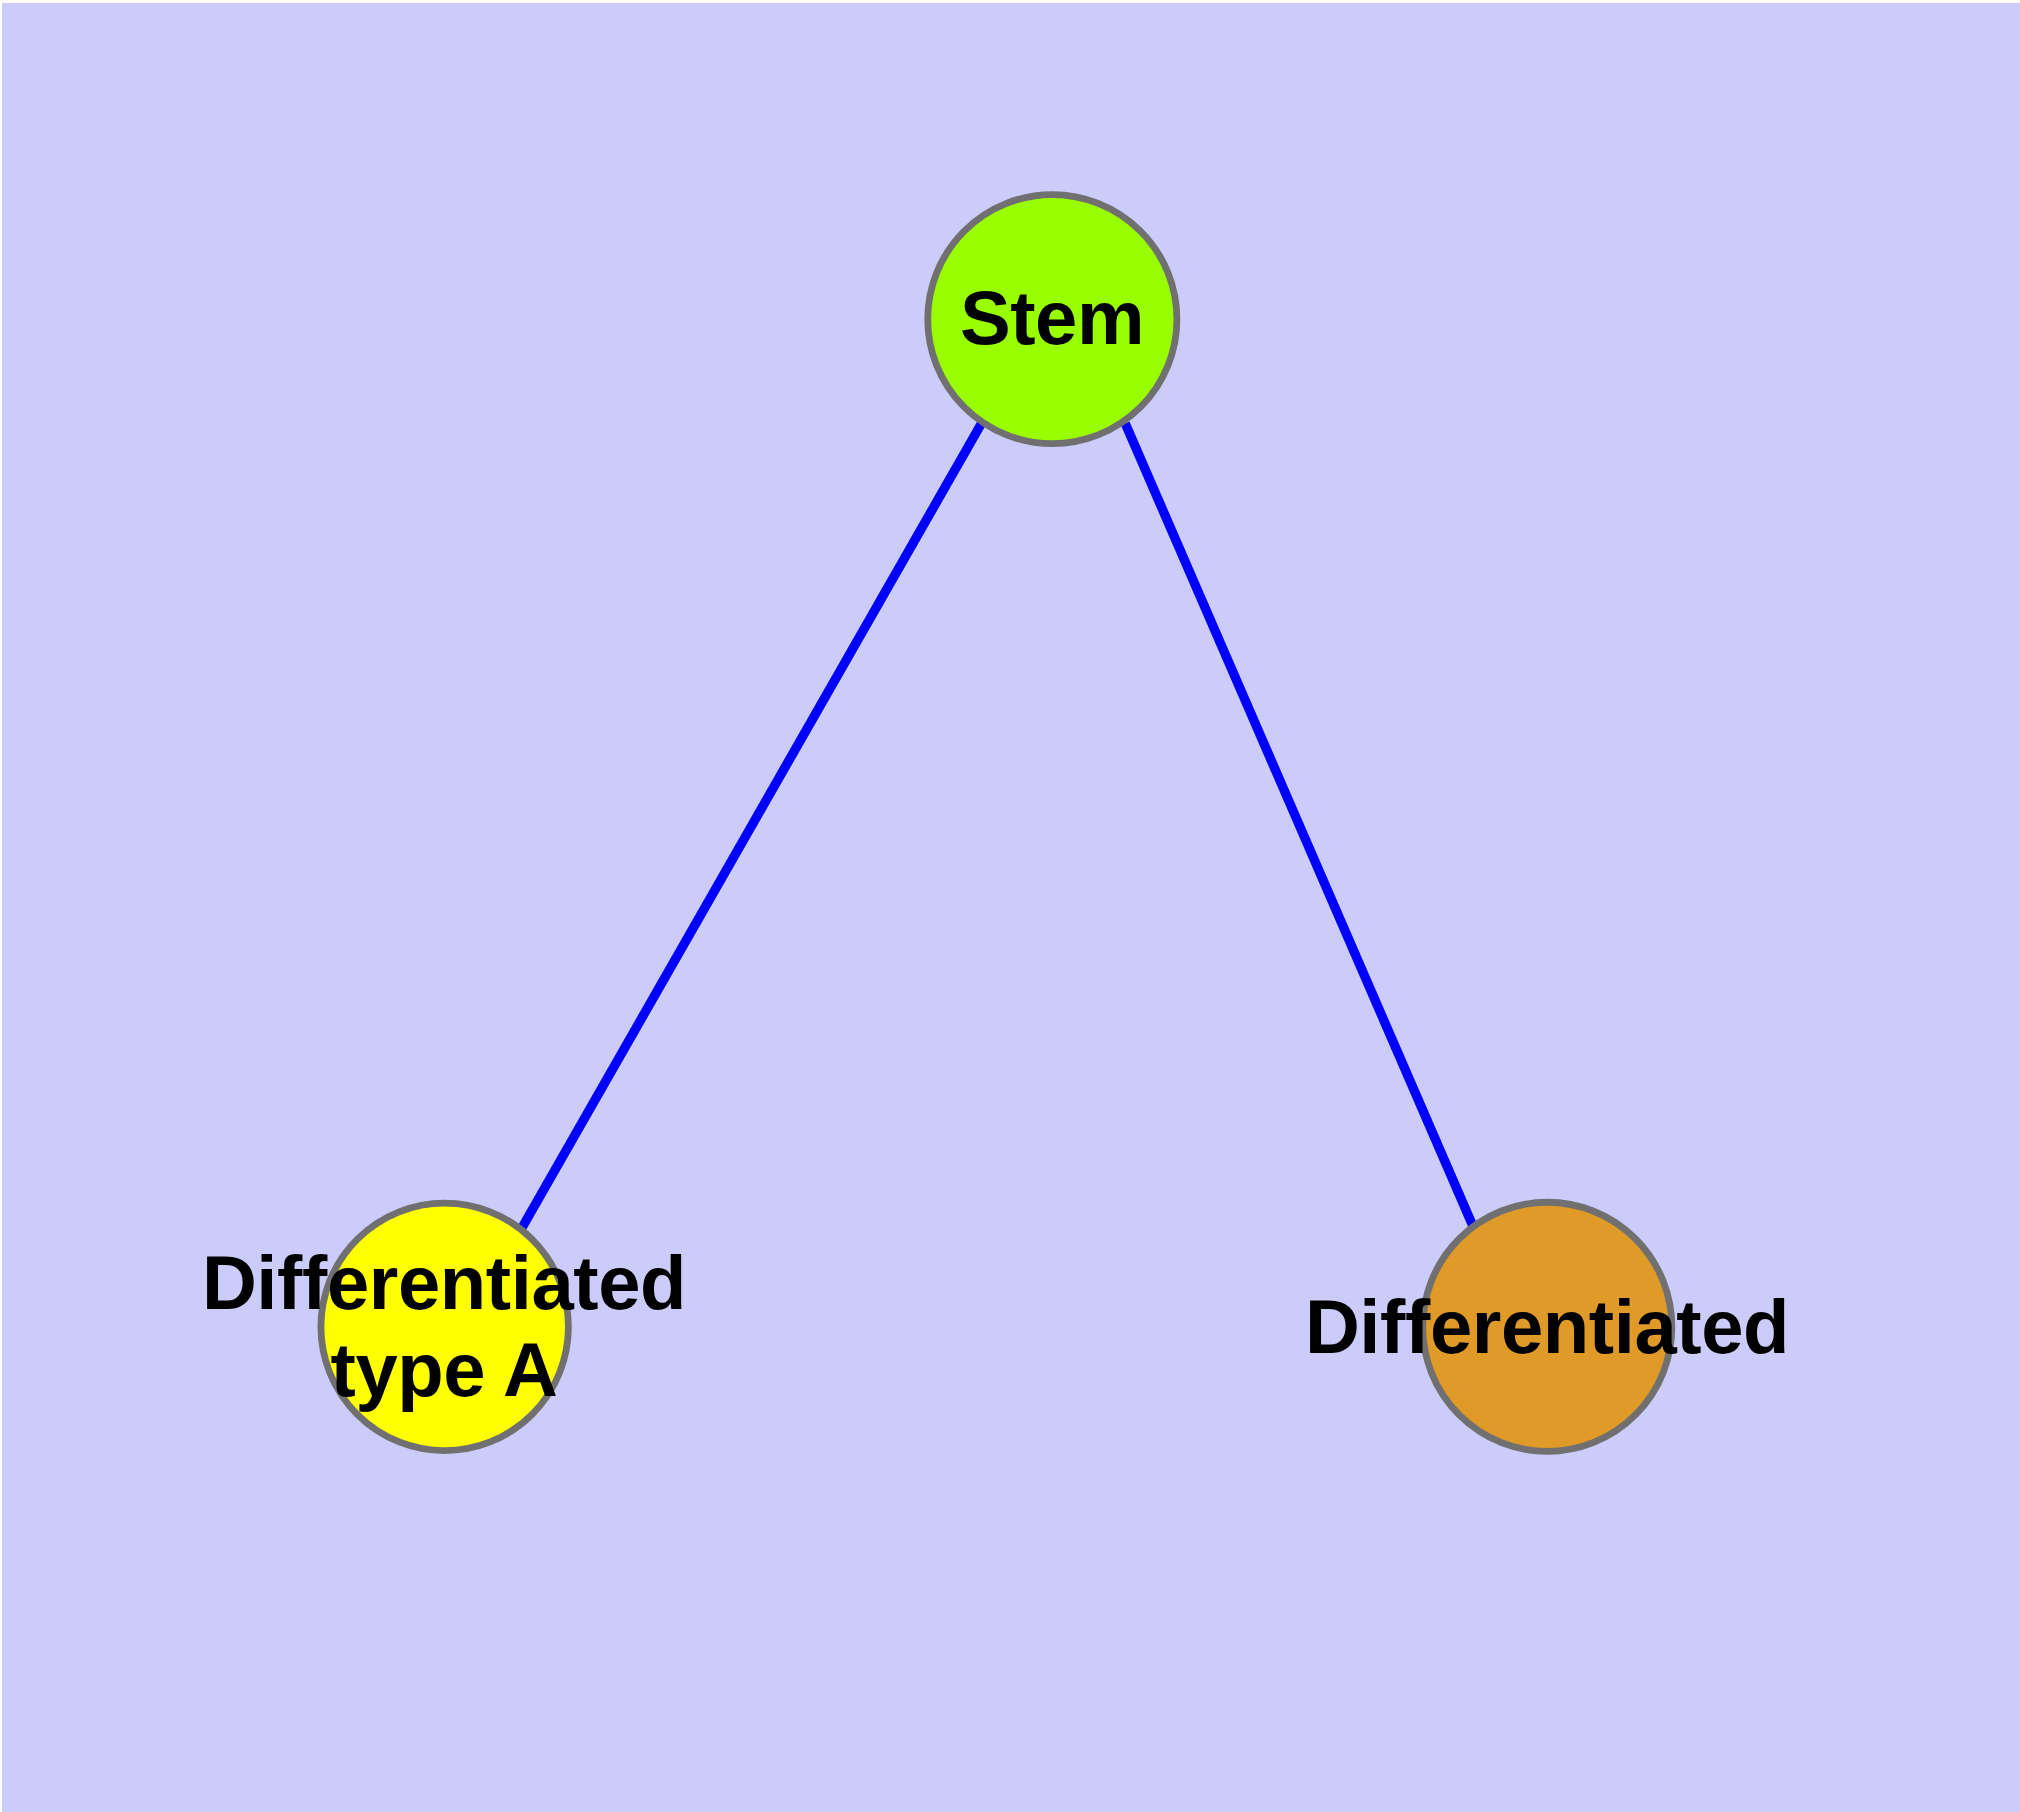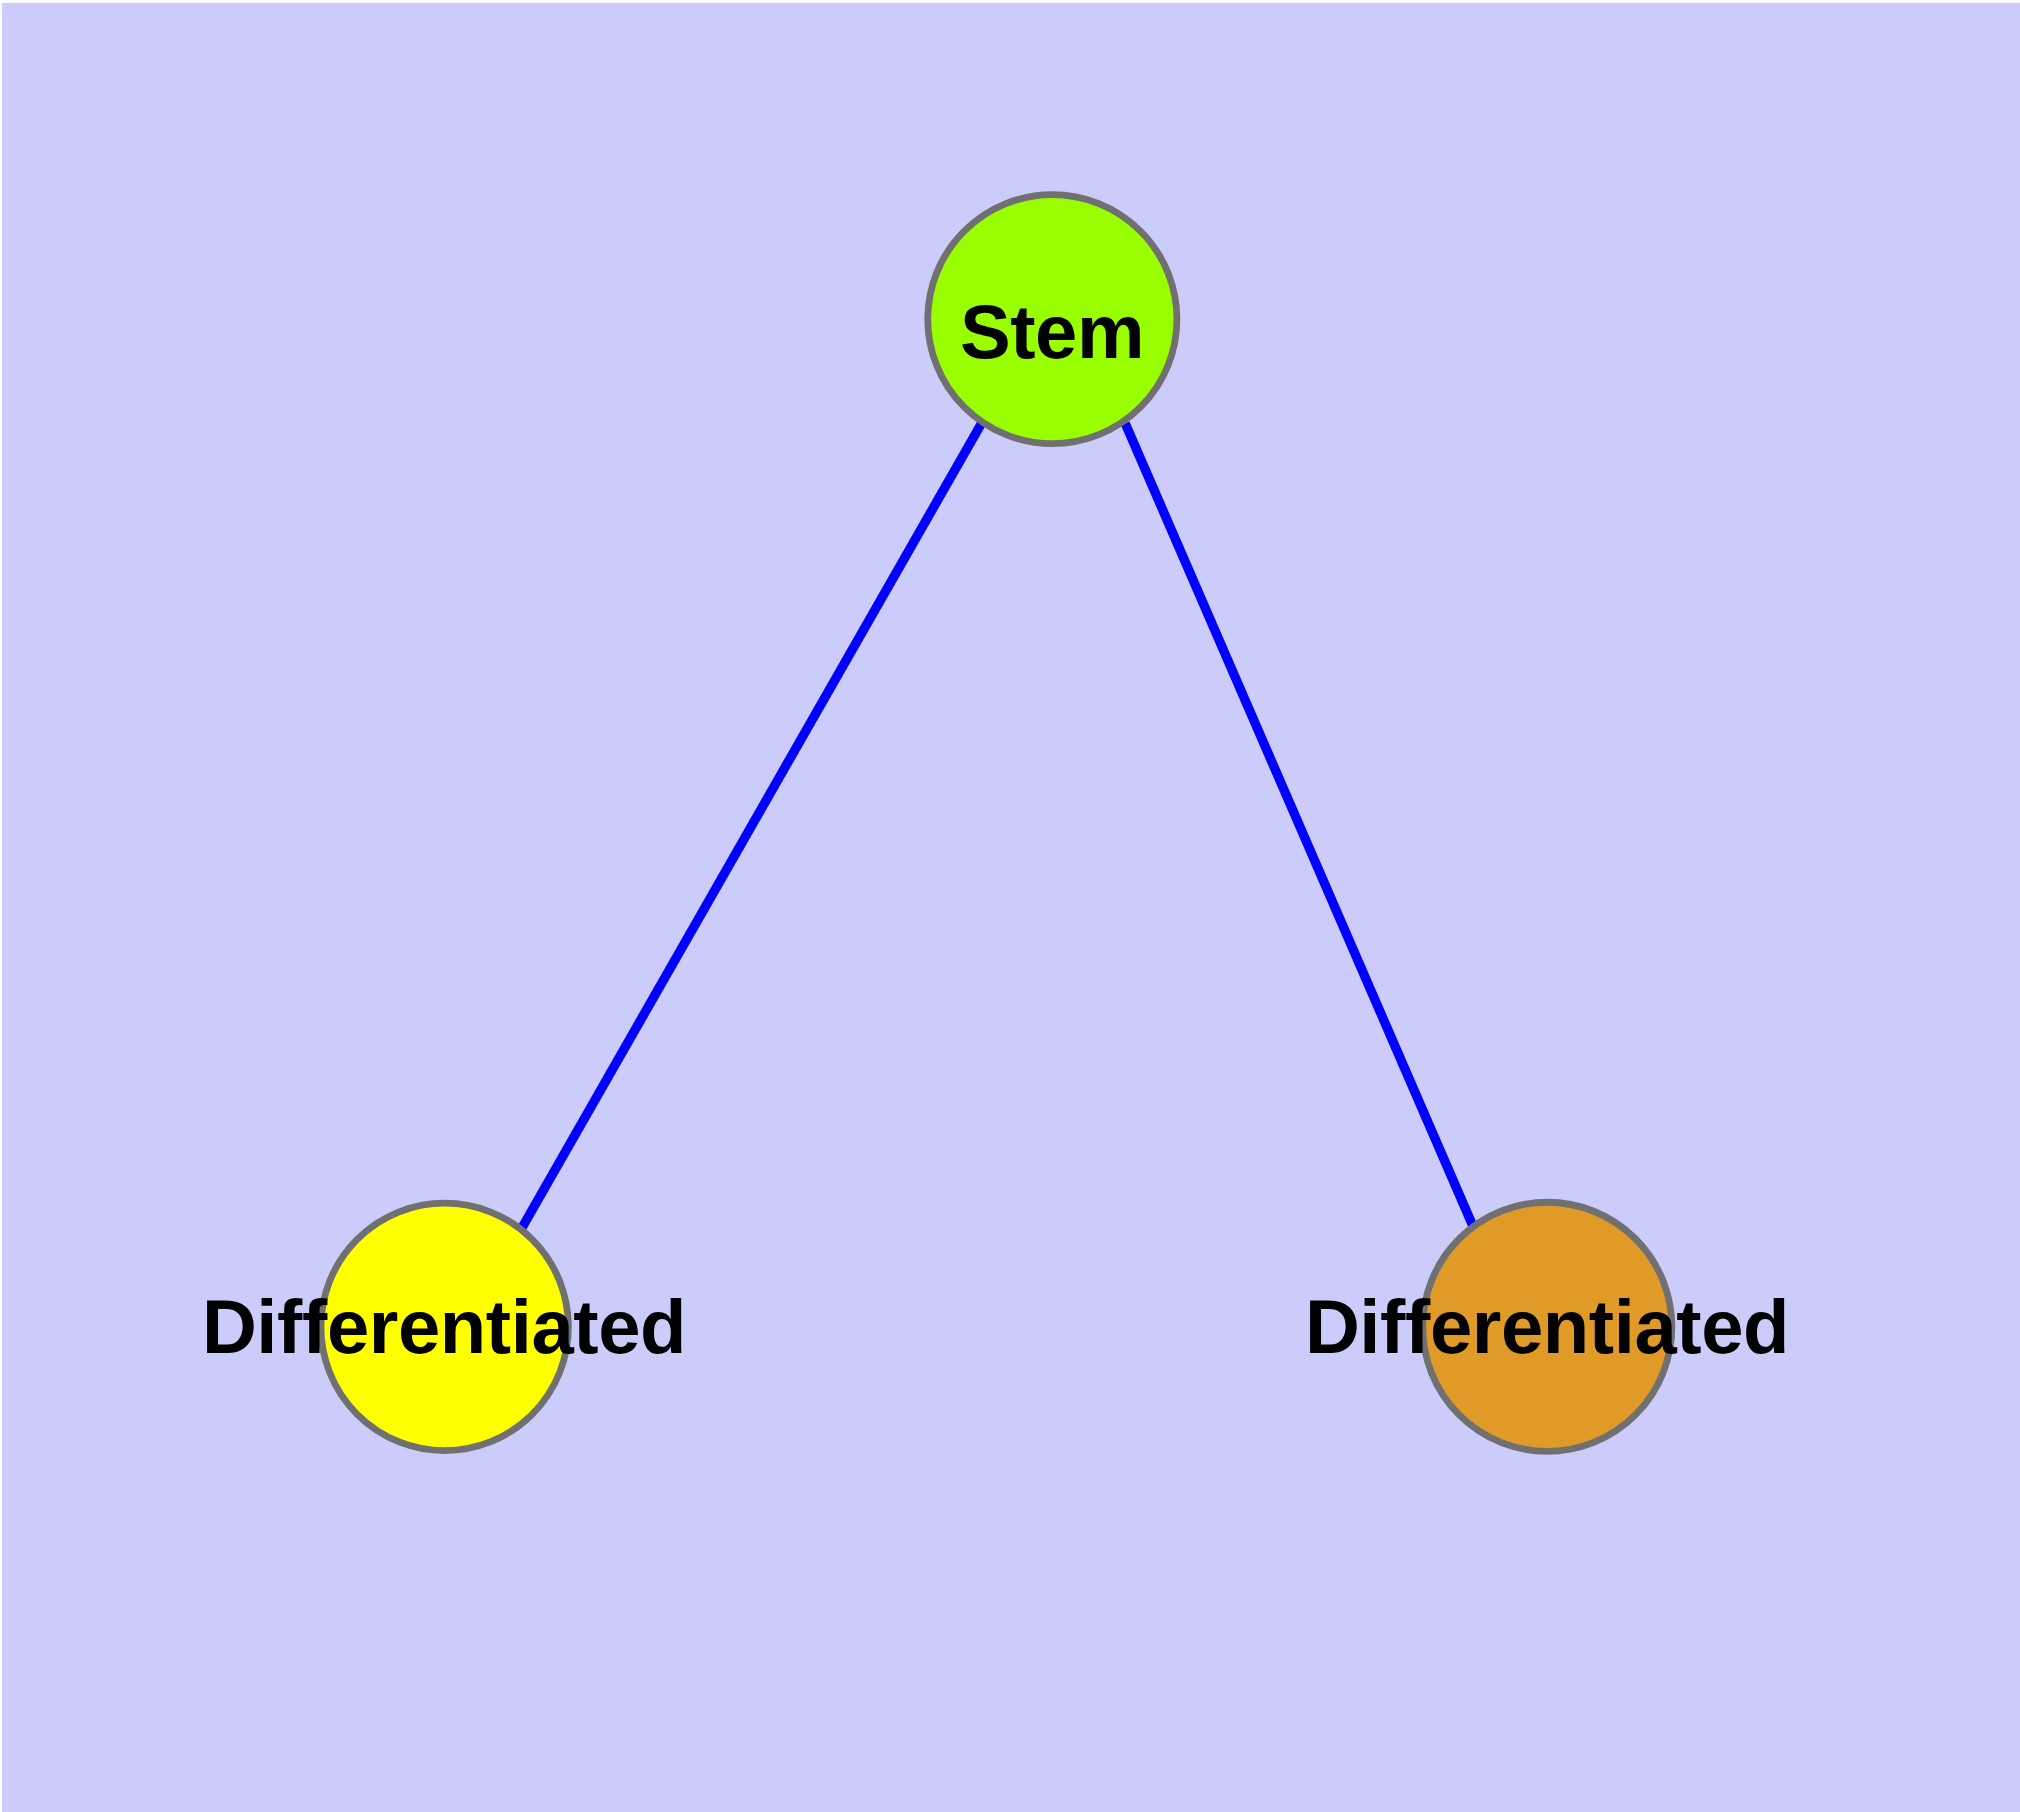--- a/index.html
+++ b/index.html
@@ -41,21 +41,21 @@
     line-height: 1.14;
     white-space: nowrap;
     pointer-events: none;
     letter-spacing: -0.4px;
   }
   .node-label .label-line {
     display: block;
   }
   #label-stem {
     left: 1050px;
-    top: 329px;
+    top: 315px;
     font-size: 76px;
   }
   #label-diff-a {
     left: 442px;
     top: 1324px;
     font-size: 76px;
   }
   #label-diff-b {
     left: 1545px;
     top: 1324px;
@@ -81,20 +81,21 @@
     </g>
 
   </svg>
 
   <div class="node-label" id="label-stem">
     <span class="label-line">Stem</span>
   </div>
 
   <div class="node-label" id="label-diff-a">
     <span class="label-line">Differentiated</span>
+    <span class="label-line">type A</span>
   </div>
 
   <div class="node-label" id="label-diff-b">
     <span class="label-line">Differentiated</span>
   </div>
 
 </div>
 
 
 </body></html>

